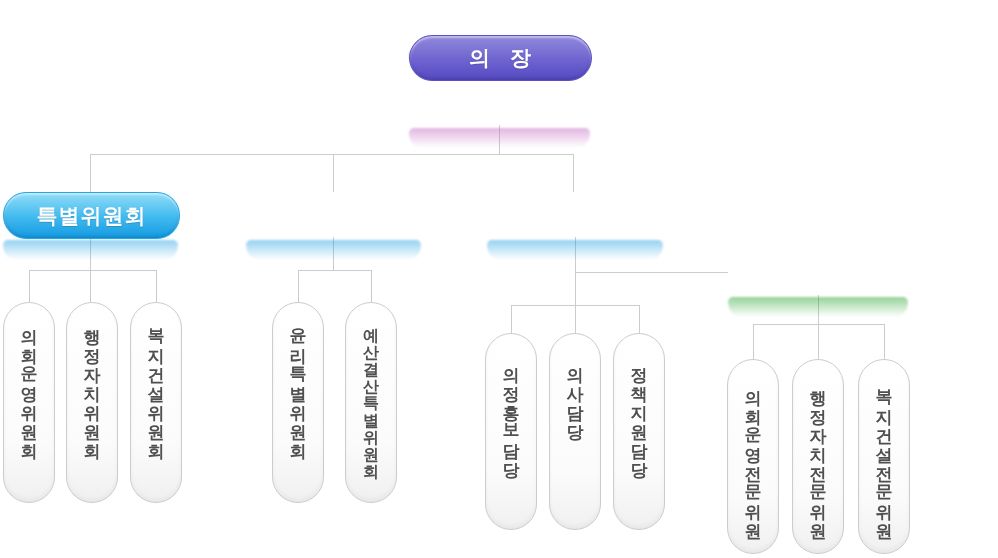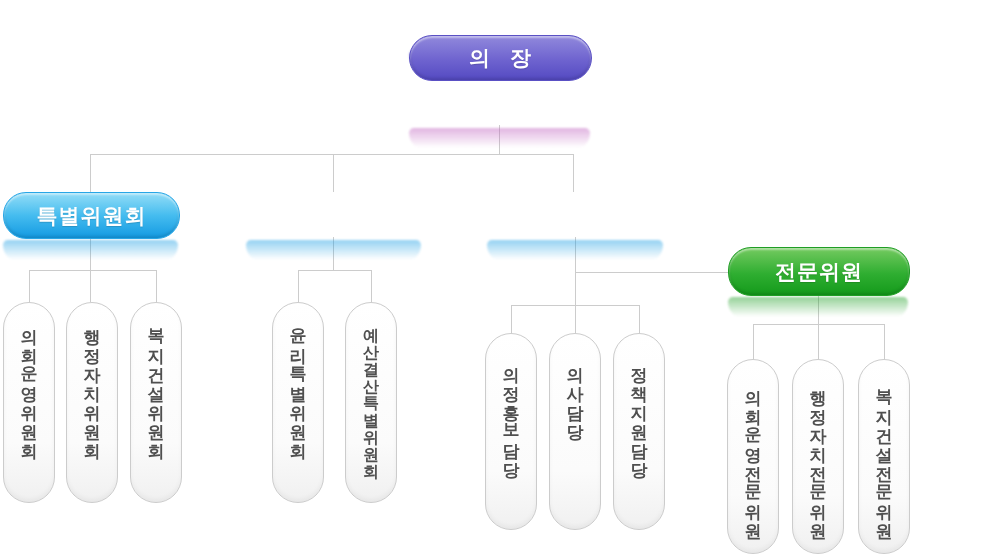--- a/index.html
+++ b/index.html
@@ -141,23 +141,20 @@
 
   <div class="pill pill-blue" style="left:3px; top:192px; width:175px; height:45px;">
     <span>특별위원회</span>
   </div>
   <div class="reflection refl-blue" style="left:3px; top:240px; width:175px; height:22px;"></div>
 
   <div class="reflection refl-blue" style="left:246px; top:240px; width:175px; height:22px;"></div>
 
   <div class="reflection refl-blue" style="left:487px; top:240px; width:176px; height:22px;"></div>
 
-  <div class="pill pill-green" style="left:728px; top:247px; width:180px; height:47px;">
-    <span>전문위원</span>
-  </div>
   <div class="reflection refl-green" style="left:728px; top:297px; width:180px; height:22px;"></div>
 
   <div class="capsule cap-g12" style="left:3px;">
     <span class="vtext">의회운영위원회</span>
   </div>
   <div class="capsule cap-g12" style="left:66px;">
     <span class="vtext">행정자치위원회</span>
   </div>
   <div class="capsule cap-g12" style="left:130px;">
     <span class="vtext">복지건설위원회</span>

